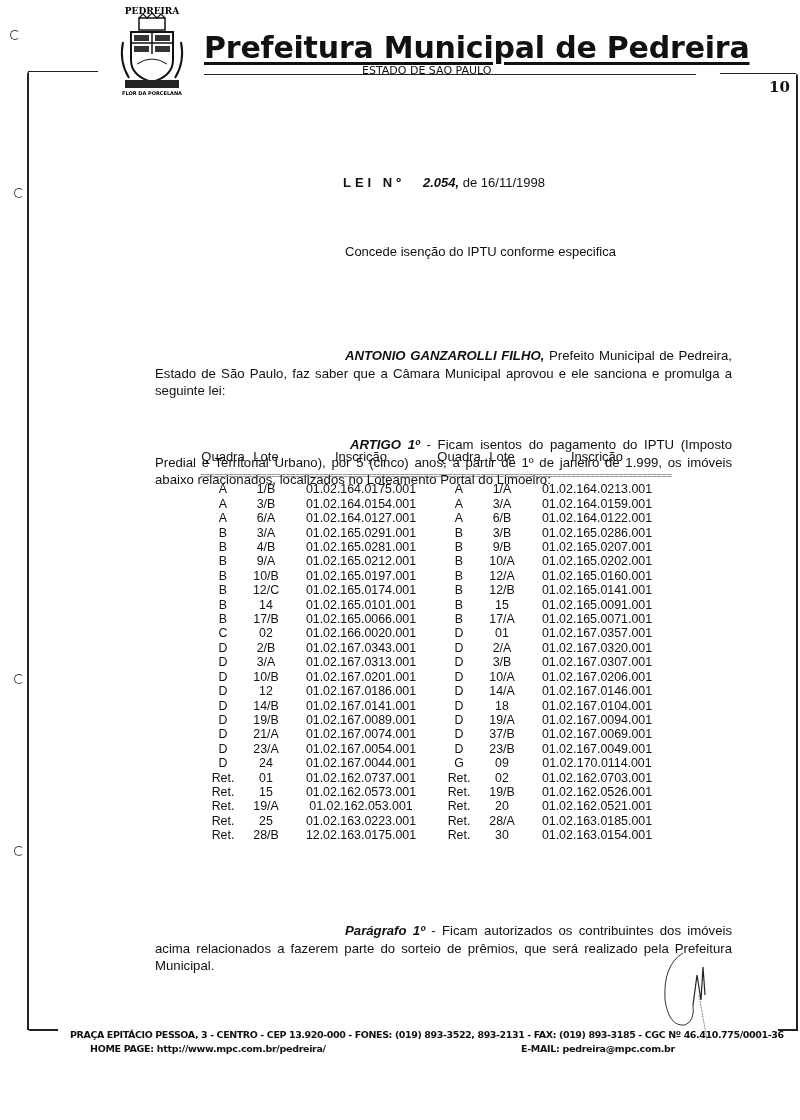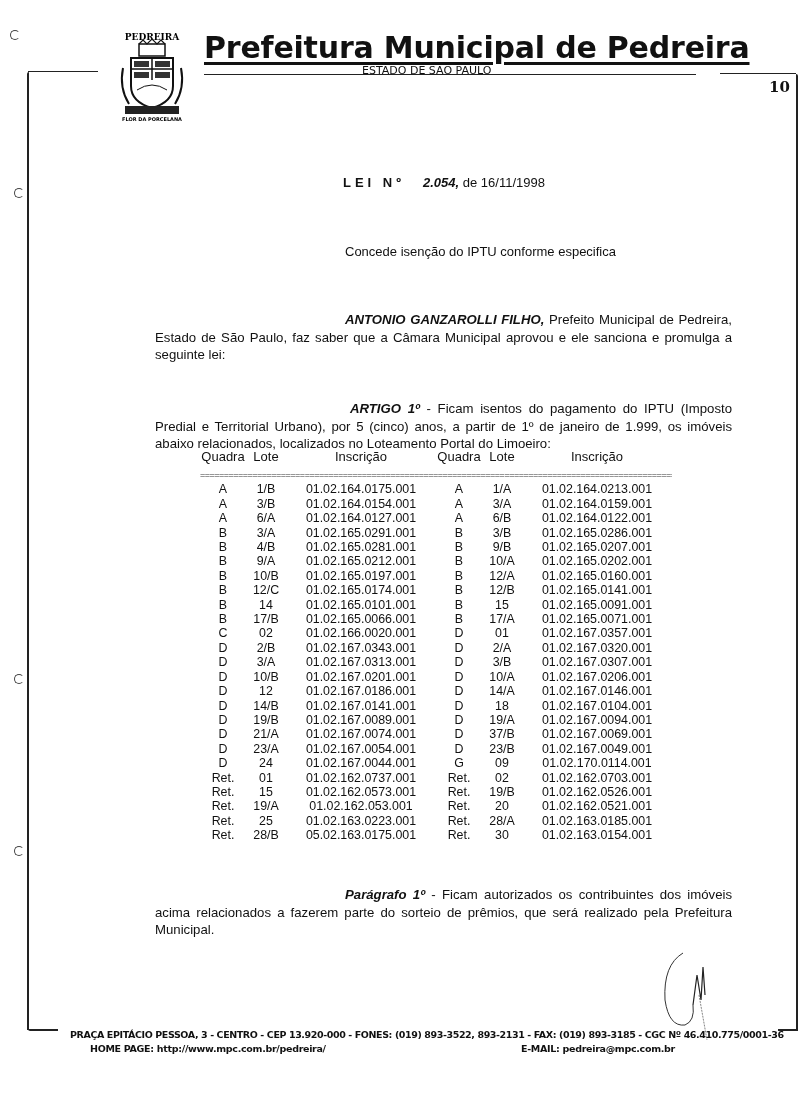--- a/index.html
+++ b/index.html
@@ -10,34 +10,34 @@
   
   .frame-top { left:28px; top:71px; width:70px; height:1px; background:#222; }
   .frame-left { left:27px; top:72px; width:2px; height:958px; background:#222; border-top-left-radius:4px; }
   .frame-bl { left:28px; top:1029px; width:30px; height:2px; background:#222; border-bottom-left-radius:4px; }
   .frame-right { left:796px; top:74px; width:2px; height:956px; background:#222; border-top-right-radius:4px; }
   .frame-rt { left:720px; top:73px; width:76px; height:1px; background:#222; }
   .frame-br { left:778px; top:1029px; width:20px; height:2px; background:#222; }
 
   .punch { width:8px; height:8px; border:1px solid #444; border-radius:50%; border-right-color:transparent; }
 
-  .crest { left:117px; top:28px; width:70px; height:100px; }
+  .crest { left:117px; top:2px; width:70px; height:100px; }
   .title { left:204px; top:30px; font-size:30px; font-weight:bold; letter-spacing:-0.2px;
            font-family:"DejaVu Sans", sans-serif; text-decoration:underline; text-decoration-thickness:3px;
            text-underline-offset:4px; }
   .title-line2 { left:204px; top:74px; width:492px; height:1px; background:#222; }
   .subtitle { left:362px; top:64px; font-size:11px; font-family:"DejaVu Sans", sans-serif; }
   .page-no { left:726px; top:78px; font-size:15px; font-weight:bold; font-family:"DejaVu Serif", serif;margin-left:43px; }
 
   .lei { left:343px; top:175px; font-size:13px; }
   .lei b { letter-spacing:4px; }
   .lei .num { font-weight:bold; font-style:italic; letter-spacing:0; margin-left:18px; }
   .ementa { left:345px; top:244px; font-size:13px; }
 
-  .para { left:155px; width:577px; font-size:13.2px; line-height:17.5px; text-align:justify; }
+  .para { left:155px; width:577px; font-size:13.2px; line-height:17.5px; text-align:justify;margin-top:36px; }
   .para .lead { font-weight:bold; font-style:italic; }
   .p1 { top:311px; text-indent:190px; }
   .p2 { top:400px; text-indent:195px; }
   .p3 { top:886px; text-indent:190px; }
 
   table.lotes { position:absolute; left:200px; top:446px; border-collapse:collapse; font-size:12.4px; }
   table.lotes td, table.lotes th { padding:0; height:14.4px; line-height:14.4px; font-weight:normal; white-space:nowrap; }
   table.lotes th { font-size:13px; height:22px; }
   .sep-row td { height:10px; line-height:8px; font-size:9px; letter-spacing:-0.5px; overflow:hidden; color:#333; }
   .cq { width:46px; text-align:center; }
@@ -302,21 +302,21 @@
         <td class="cq">Ret.</td>
         <td class="cl">25</td>
         <td class="ci">01.02.163.0223.001</td>
         <td class="cq">Ret.</td>
         <td class="cl">28/A</td>
         <td class="ci">01.02.163.0185.001</td>
       </tr>
       <tr>
         <td class="cq">Ret.</td>
         <td class="cl">28/B</td>
-        <td class="ci">05.02.163.0175.001</td>
+        <td class="ci">12.02.163.0175.001</td>
         <td class="cq">Ret.</td>
         <td class="cl">30</td>
         <td class="ci">01.02.163.0154.001</td>
       </tr>
     </tbody>
 </table>
 
 <div class="abs para p3">
   <span class="lead">Parágrafo 1º</span><span> - Ficam autorizados os contribuintes dos imóveis acima relacionados a fazerem parte do sorteio de prêmios, que será realizado pela Prefeitura Municipal.</span>
 </div>

